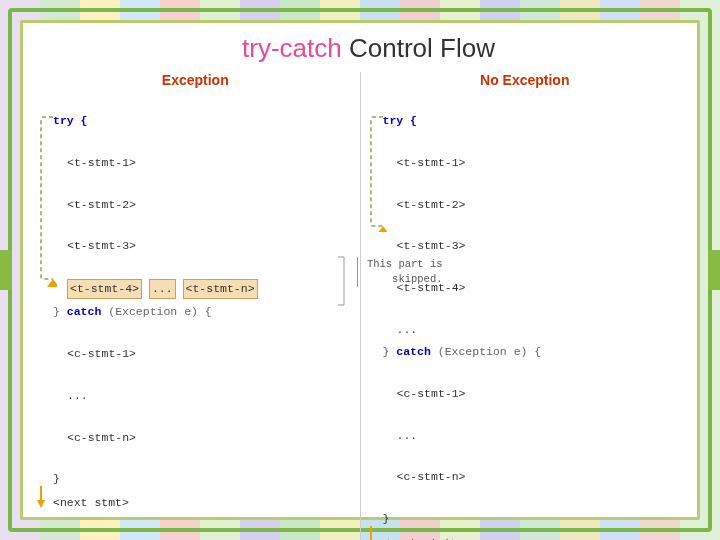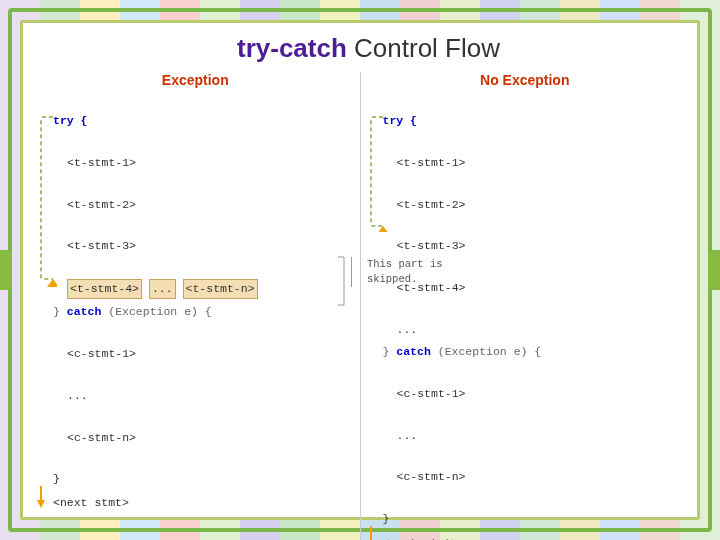--- a/index.html
+++ b/index.html
@@ -44,22 +44,22 @@
     
     .title {
       text-align: center;
       font-size: 26px;
       font-weight: normal;
       color: #333;
       margin-bottom: 8px;
       font-family: Arial, sans-serif;
     }
     .title-trycatch {
-      font-weight: bold;
-      color: #4c1d95;
+      font-weight: normal;
+      color: #ec4899;
       margin-left: 17px;
     }
 
     
     .columns {
       display: flex;
       gap: 12px;
       position: relative;
     }
     .column {
@@ -196,21 +196,21 @@
           <div style="padding-left:14px;">
             <div class="code-line">&lt;t-stmt-1&gt;</div>
             <div class="code-line">&lt;t-stmt-2&gt;</div>
             <div class="code-line">&lt;t-stmt-3&gt;</div>
 
             <div style="position:relative;">
               <div class="code-line highlight-box">&lt;t-stmt-4&gt;</div>
               <div class="code-line highlight-box">...</div>
               <div class="code-line highlight-box">&lt;t-stmt-n&gt;</div>
               
-              <div style="position:absolute;right:-105px;top:2px;font-size:10.5px;color:#555;padding-left:15px;line-height:1.4;border-left:1px solid #999;">
+              <div style="position:absolute;right:-105px;top:2px;font-size:10.5px;color:#555;padding-left:9px;line-height:1.4;border-left:1px solid #999;text-align:right;">
                 This part is<br>skipped.
               </div>
               
               <svg style="position:absolute;right:-8px;top:0;" width="10" height="52">
                 <path d="M2,2 L8,2 L8,50 L2,50" fill="none" stroke="#999" stroke-width="1"></path>
               </svg>
             </div>
           </div>
 
           <div style="margin-top:4px;">

